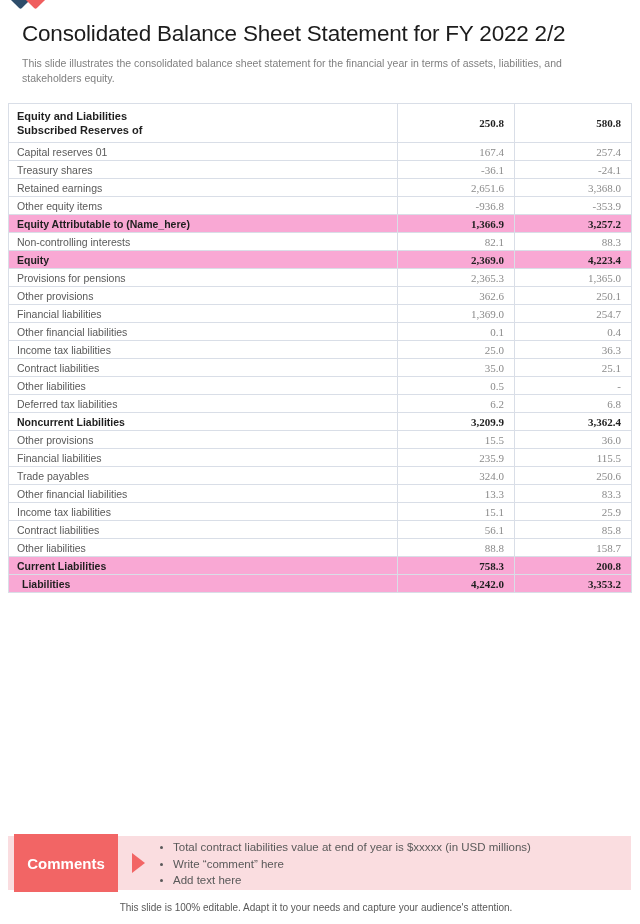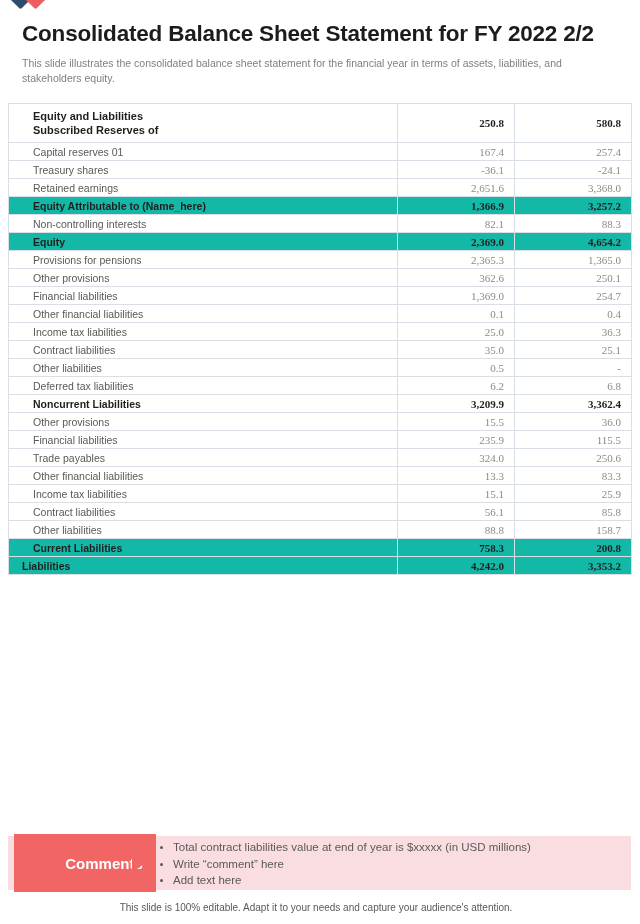--- a/index.html
+++ b/index.html
@@ -8,53 +8,53 @@
     background:#ffffff;font-family:"Liberation Sans", sans-serif;
   }
   
   .logo{position:absolute;left:11px;top:0;width:60px;height:16px;overflow:hidden;}
   .logo .diamond{position:absolute;width:17px;height:17px;transform:rotate(45deg);border-radius:2px;}
   .logo .d-left{left:1px;top:-11px;}
   .logo .d-right{left:16px;top:-11px;}
 
   .title{
     position:absolute;left:22px;top:21px;width:606px;
-    font-size:22.5px;font-weight:700;color:#1c1c1c;letter-spacing:-0.2px;
+    font-size:22.5px;font-weight:400;color:#1c1c1c;letter-spacing:-0.2px;
   }
   .subtitle{
     position:absolute;left:22px;top:56px;width:600px;
     font-size:10.5px;color:#7f7f7f;line-height:1.4;
   }
 
   
   table.balance{
     position:absolute;left:8px;top:103px;width:623px;
     border-collapse:collapse;table-layout:fixed;
   }
   table.balance td{
     border:1px solid #d9dee7;vertical-align:middle;
     overflow:hidden;white-space:nowrap;
   }
-  td.lbl{padding:2px 24px;font-size:10.5px;color:#595959;text-align:left;}
+  td.lbl{padding:2px 8px;font-size:10.5px;color:#595959;text-align:left;}
   td.val{padding:2px 10px 2px 2px;font-size:11px;color:#8a8a8a;text-align:right;font-family:Liberation Serif, serif;}
   tr.row{height:18px;}
   tr.hdr{height:39px;}
   tr.hdr td.lbl{font-size:11px;line-height:1.3;}
   tr.hdr td, tr.bold td{color:#1f1f1f !important;font-weight:700;}
-  tr.shaded td{background:#14b8a6;}
+  tr.shaded td{background:#f9a8d4;}
   tr.indent td.lbl{padding-left:13px;margin-top:21px;}
 
   
   .comments-band{
     position:absolute;left:8px;top:836px;width:623px;height:54px;
   }
   .comments-label{
     position:absolute;left:14px;top:834px;width:104px;height:58px;
     display:flex;align-items:center;justify-content:center;
-    color:#ffffff;font-weight:700;font-size:15px;padding-left:38px;
+    color:#ffffff;font-weight:700;font-size:15px;
   }
   .comments-arrow{
     position:absolute;left:118px;top:50%;margin-top:-10px;width:0;height:0;
     border-top:10px solid transparent;border-bottom:10px solid transparent;
     border-left:13px solid transparent;
   }
   ul.comments-list{
     position:absolute;left:158px;top:839px;margin:0;padding:0 0 0 15px;
     font-size:11.5px;color:#595959;line-height:1.45;width:460px;
   }
@@ -99,34 +99,39 @@
       <tr class="row">
         <td class="lbl">Treasury shares</td>
         <td class="val">-36.1</td>
         <td class="val">-24.1</td>
       </tr>
       <tr class="row">
         <td class="lbl">Retained earnings</td>
         <td class="val">2,651.6</td>
         <td class="val">3,368.0</td>
       </tr>
+      <tr class="row">
+        <td class="lbl">Other equity items</td>
+        <td class="val">-936.8</td>
+        <td class="val">-353.9</td>
+      </tr>
       <tr class="row bold shaded">
         <td class="lbl">Equity Attributable to (Name_here)</td>
         <td class="val">1,366.9</td>
         <td class="val">3,257.2</td>
       </tr>
       <tr class="row">
         <td class="lbl">Non-controlling interests</td>
         <td class="val">82.1</td>
         <td class="val">88.3</td>
       </tr>
       <tr class="row bold shaded">
         <td class="lbl">Equity</td>
         <td class="val">2,369.0</td>
-        <td class="val">4,654.2</td>
+        <td class="val">4,223.4</td>
       </tr>
       <tr class="row">
         <td class="lbl">Provisions for pensions</td>
         <td class="val">2,365.3</td>
         <td class="val">1,365.0</td>
       </tr>
       <tr class="row">
         <td class="lbl">Other provisions</td>
         <td class="val">362.6</td>
         <td class="val">250.1</td>

